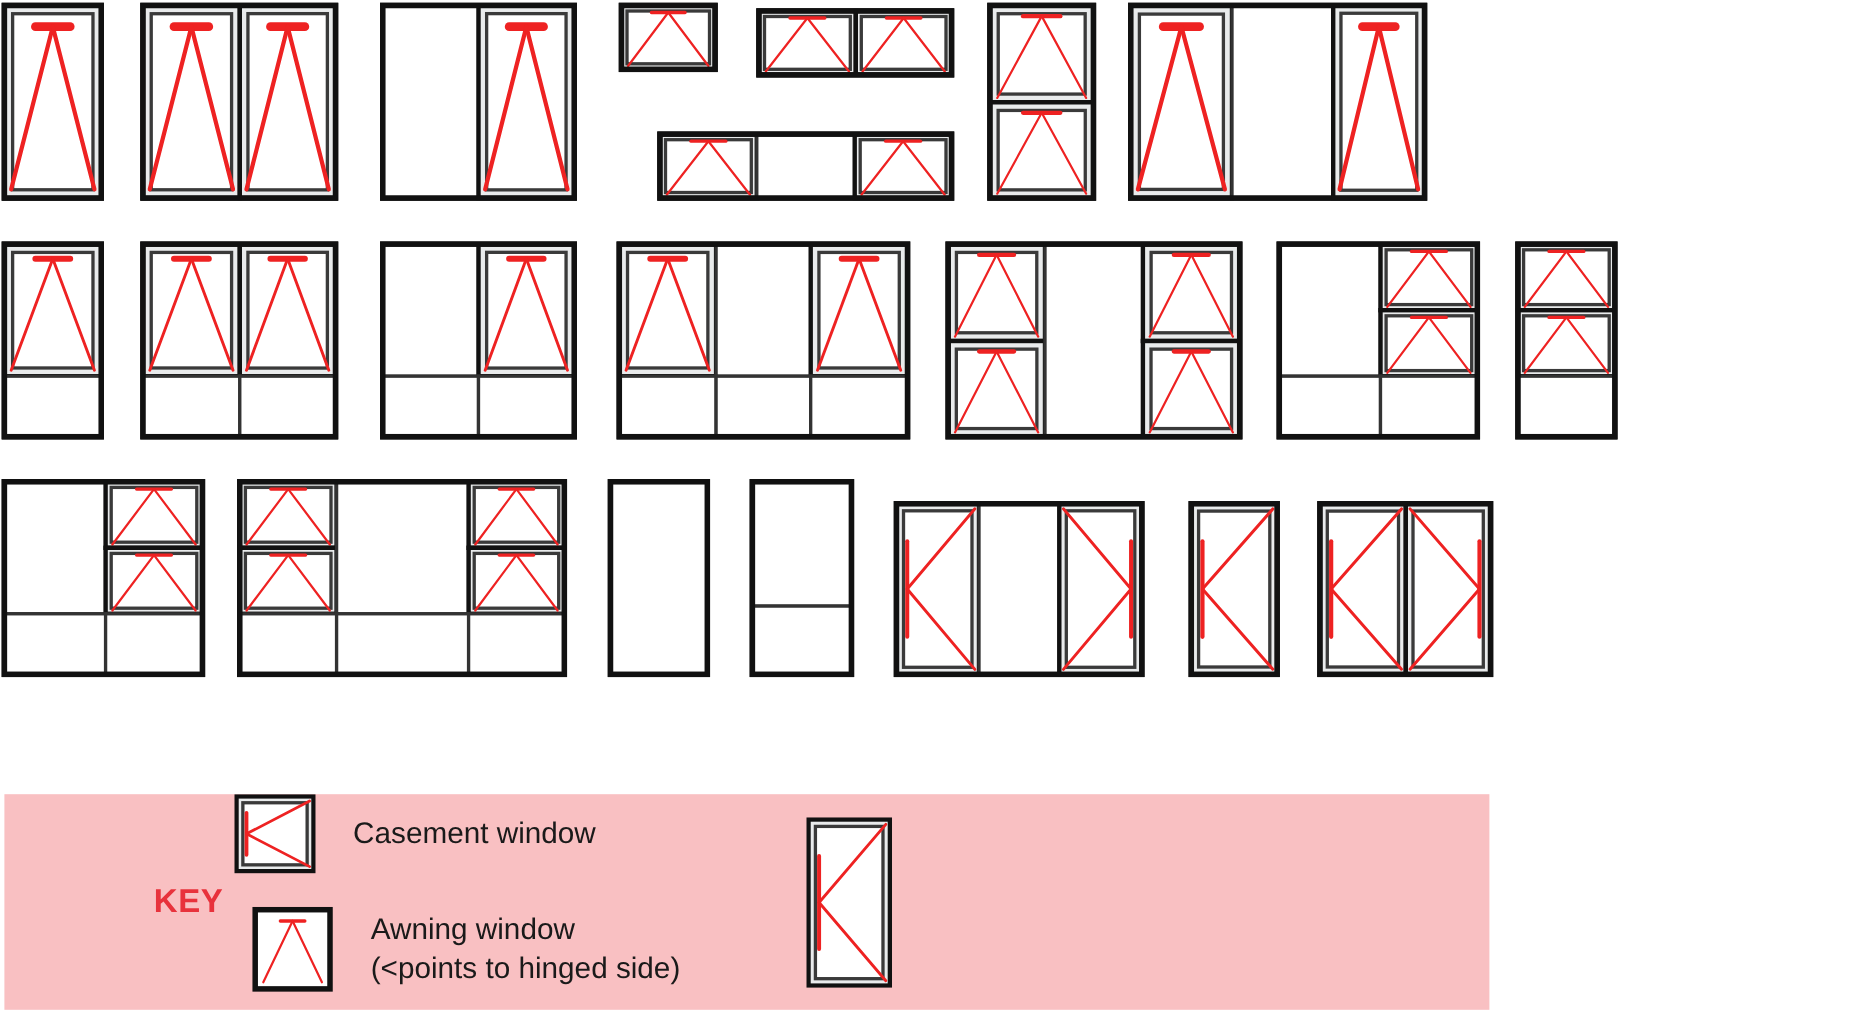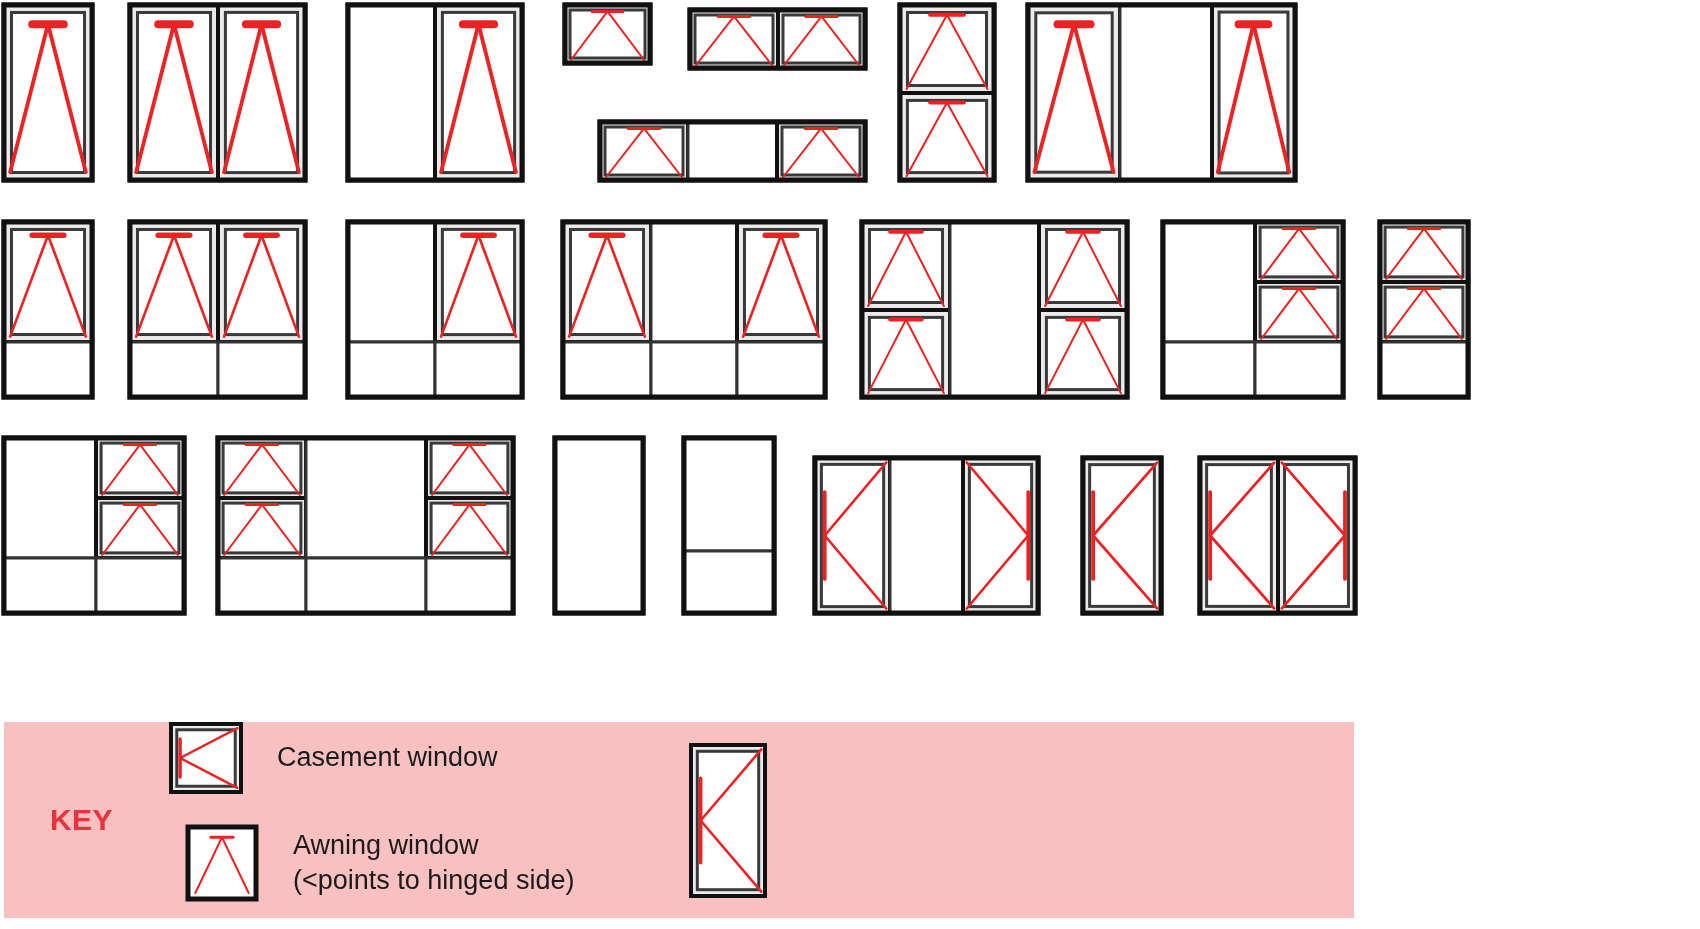--- a/index.html
+++ b/index.html
@@ -428,21 +428,21 @@
           <line x1="144.99" y1="34.1" x2="144.99" y2="120.9" stroke="#ee2222" stroke-width="3.773" stroke-linecap="round"></line>
           <line x1="144.99" y1="77.5" x2="81.85" y2="4.62" stroke="#ee2222" stroke-width="2.6950000000000003" stroke-linecap="round"></line>
           <line x1="144.99" y1="77.5" x2="81.85" y2="150.38" stroke="#ee2222" stroke-width="2.6950000000000003" stroke-linecap="round"></line>
           <rect x="0" y="0" width="155" height="155" fill="none" stroke="#111111" stroke-width="5"></rect>
         </g>
       </svg>
     </div>
   </div>
 
 <div class="key-panel" id="key-panel" style="left: 4px; top: 722px; width: 1350px; height: 196px; background: rgb(249, 192, 194);">
-    <div class="key-title" style="width: 155px; text-align: center;">KEY</div>
+    <div class="key-title" style="width: 155px; text-align: right; padding-left: 44px;">KEY</div>
     <div class="key-col" style="width: 530px;">
       <div class="key-entry" style="margin: 0px 0px 14px;">
         <div class="key-sym" style="width: 108px; padding-left: 10px;">
           <svg width="74" height="72">
             <g>
               <rect x="2" y="2" width="70" height="68" fill="#e9ebec" stroke="#111111" stroke-width="4"></rect>
               <rect x="7.78" y="7.78" width="58.44" height="56.44" fill="#ffffff" stroke="#3a3a3a" stroke-width="3"></rect>
               <line x1="11.1" y1="16.96" x2="11.1" y2="55.04" stroke="#ee2222" stroke-width="3.43" stroke-linecap="round"></line>
               <line x1="11.1" y1="36" x2="68.5" y2="6.2" stroke="#ee2222" stroke-width="2.45" stroke-linecap="round"></line>
               <line x1="11.1" y1="36" x2="68.5" y2="65.8" stroke="#ee2222" stroke-width="2.45" stroke-linecap="round"></line>

